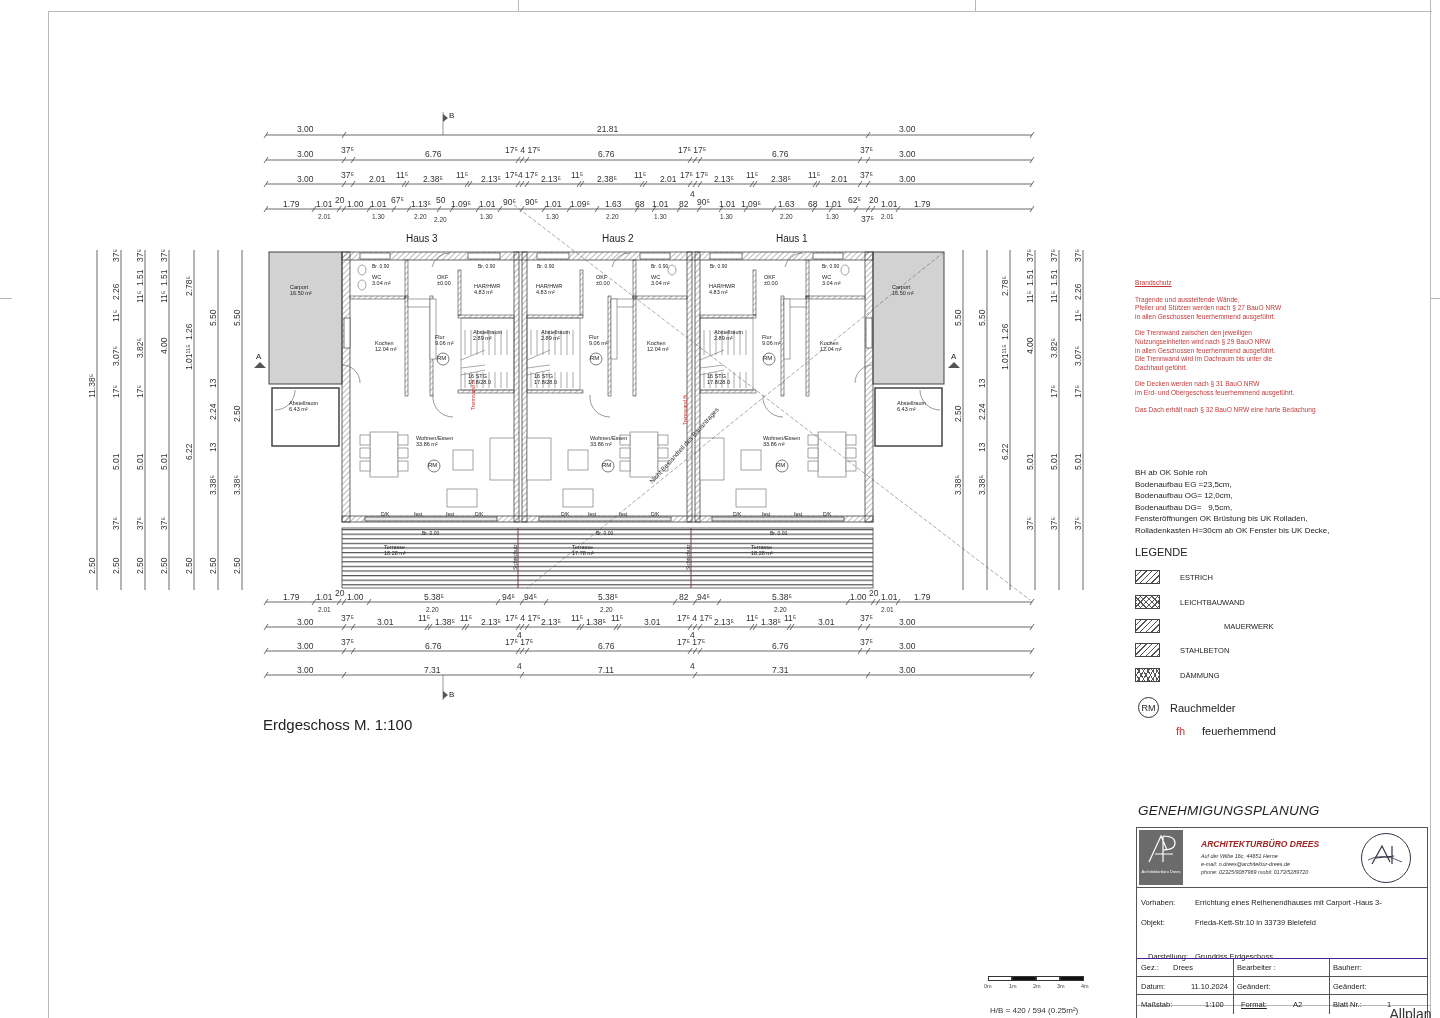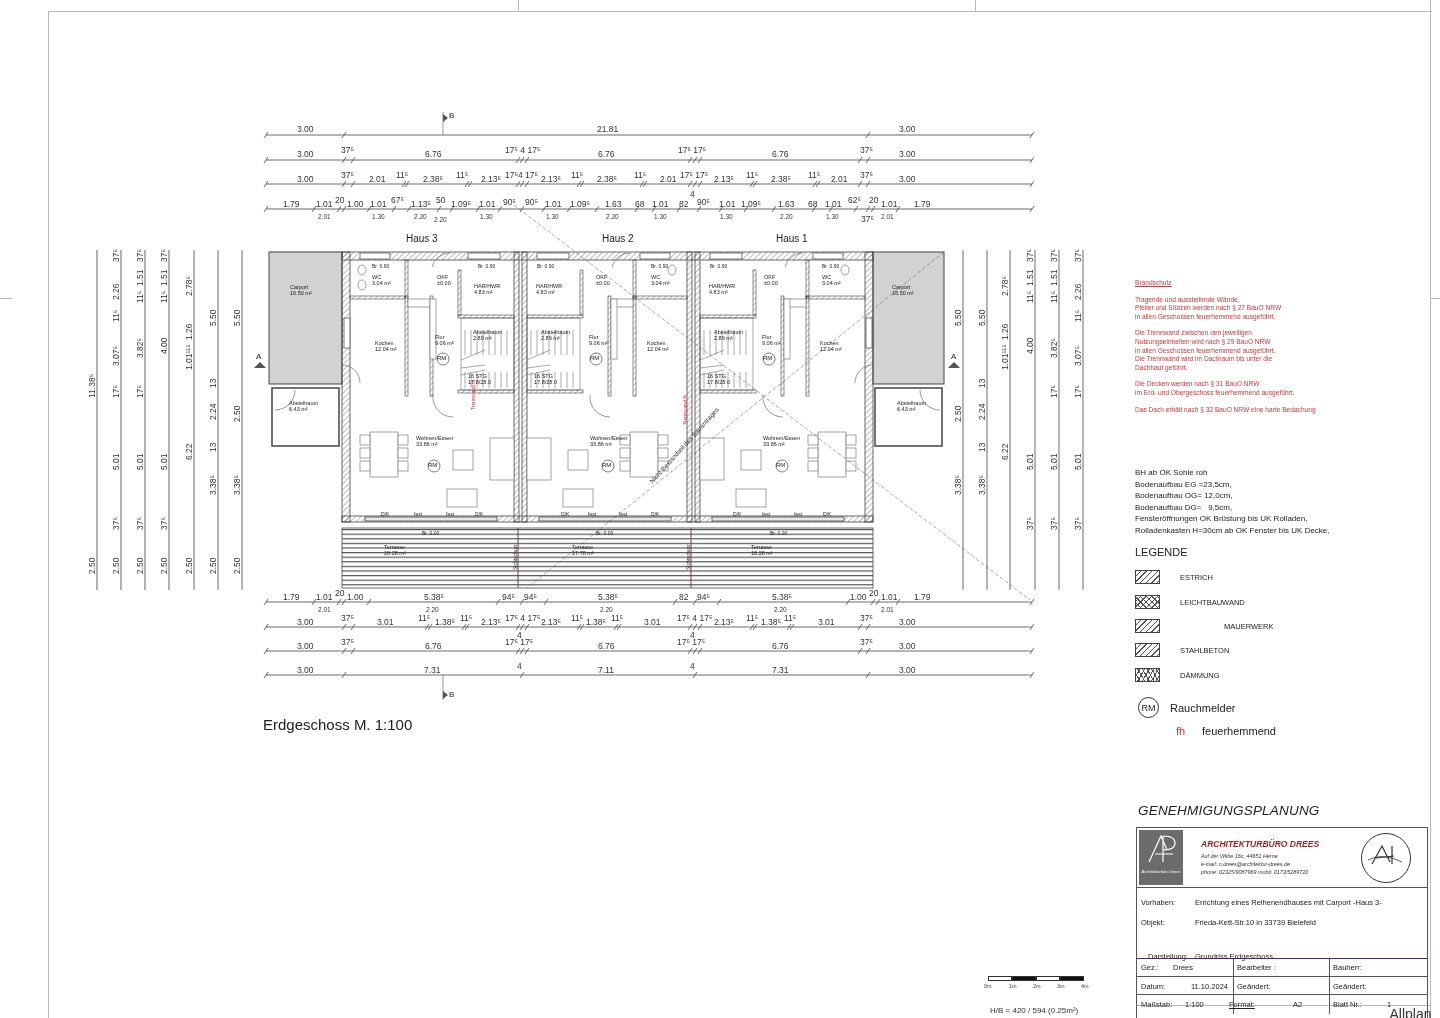--- a/index.html
+++ b/index.html
@@ -671,22 +671,22 @@
     <div class="tb-cell" style="left:0;top:18px;width:290px;"></div>
     <span class="abs" style="left:4px;top:4px;">Gez.:</span>
     <span class="abs" style="left:36px;top:4px;">Drees</span>
     <span class="abs" style="left:100px;top:4px;">Bearbeiter :</span>
     <span class="abs" style="left:196px;top:4px;">Bauherr:</span>
     <span class="abs" style="left:4px;top:23px;">Datum:</span>
     <span class="abs" style="left:54px;top:23px;">11.10.2024</span>
     <span class="abs" style="left:100px;top:23px;">Geändert:</span>
     <span class="abs" style="left:196px;top:23px;">Geändert:</span>
     <span class="abs" style="left:4px;top:41px;">Maßstab:</span>
-    <span class="abs" style="left:48px;top:41px;">1:100</span>
-    <span class="abs" style="left:92px;top:41px;text-decoration:underline;">Format:</span>
+    <span class="abs" style="left:68px;top:41px;">1:100</span>
+    <span class="abs" style="left:104px;top:41px;text-decoration:underline;">Format:</span>
     <span class="abs" style="left:156px;top:41px;">A2</span>
     <span class="abs" style="left:196px;top:41px;">Blatt Nr.:</span>
     <span class="abs" style="left:250px;top:41px;">1</span>
   </div>
 </div>
 
 <div class="scalebar">
   <div style="background:#fff;"></div>
   <div style="background:#111;"></div>
   <div style="background:#fff;"></div>

